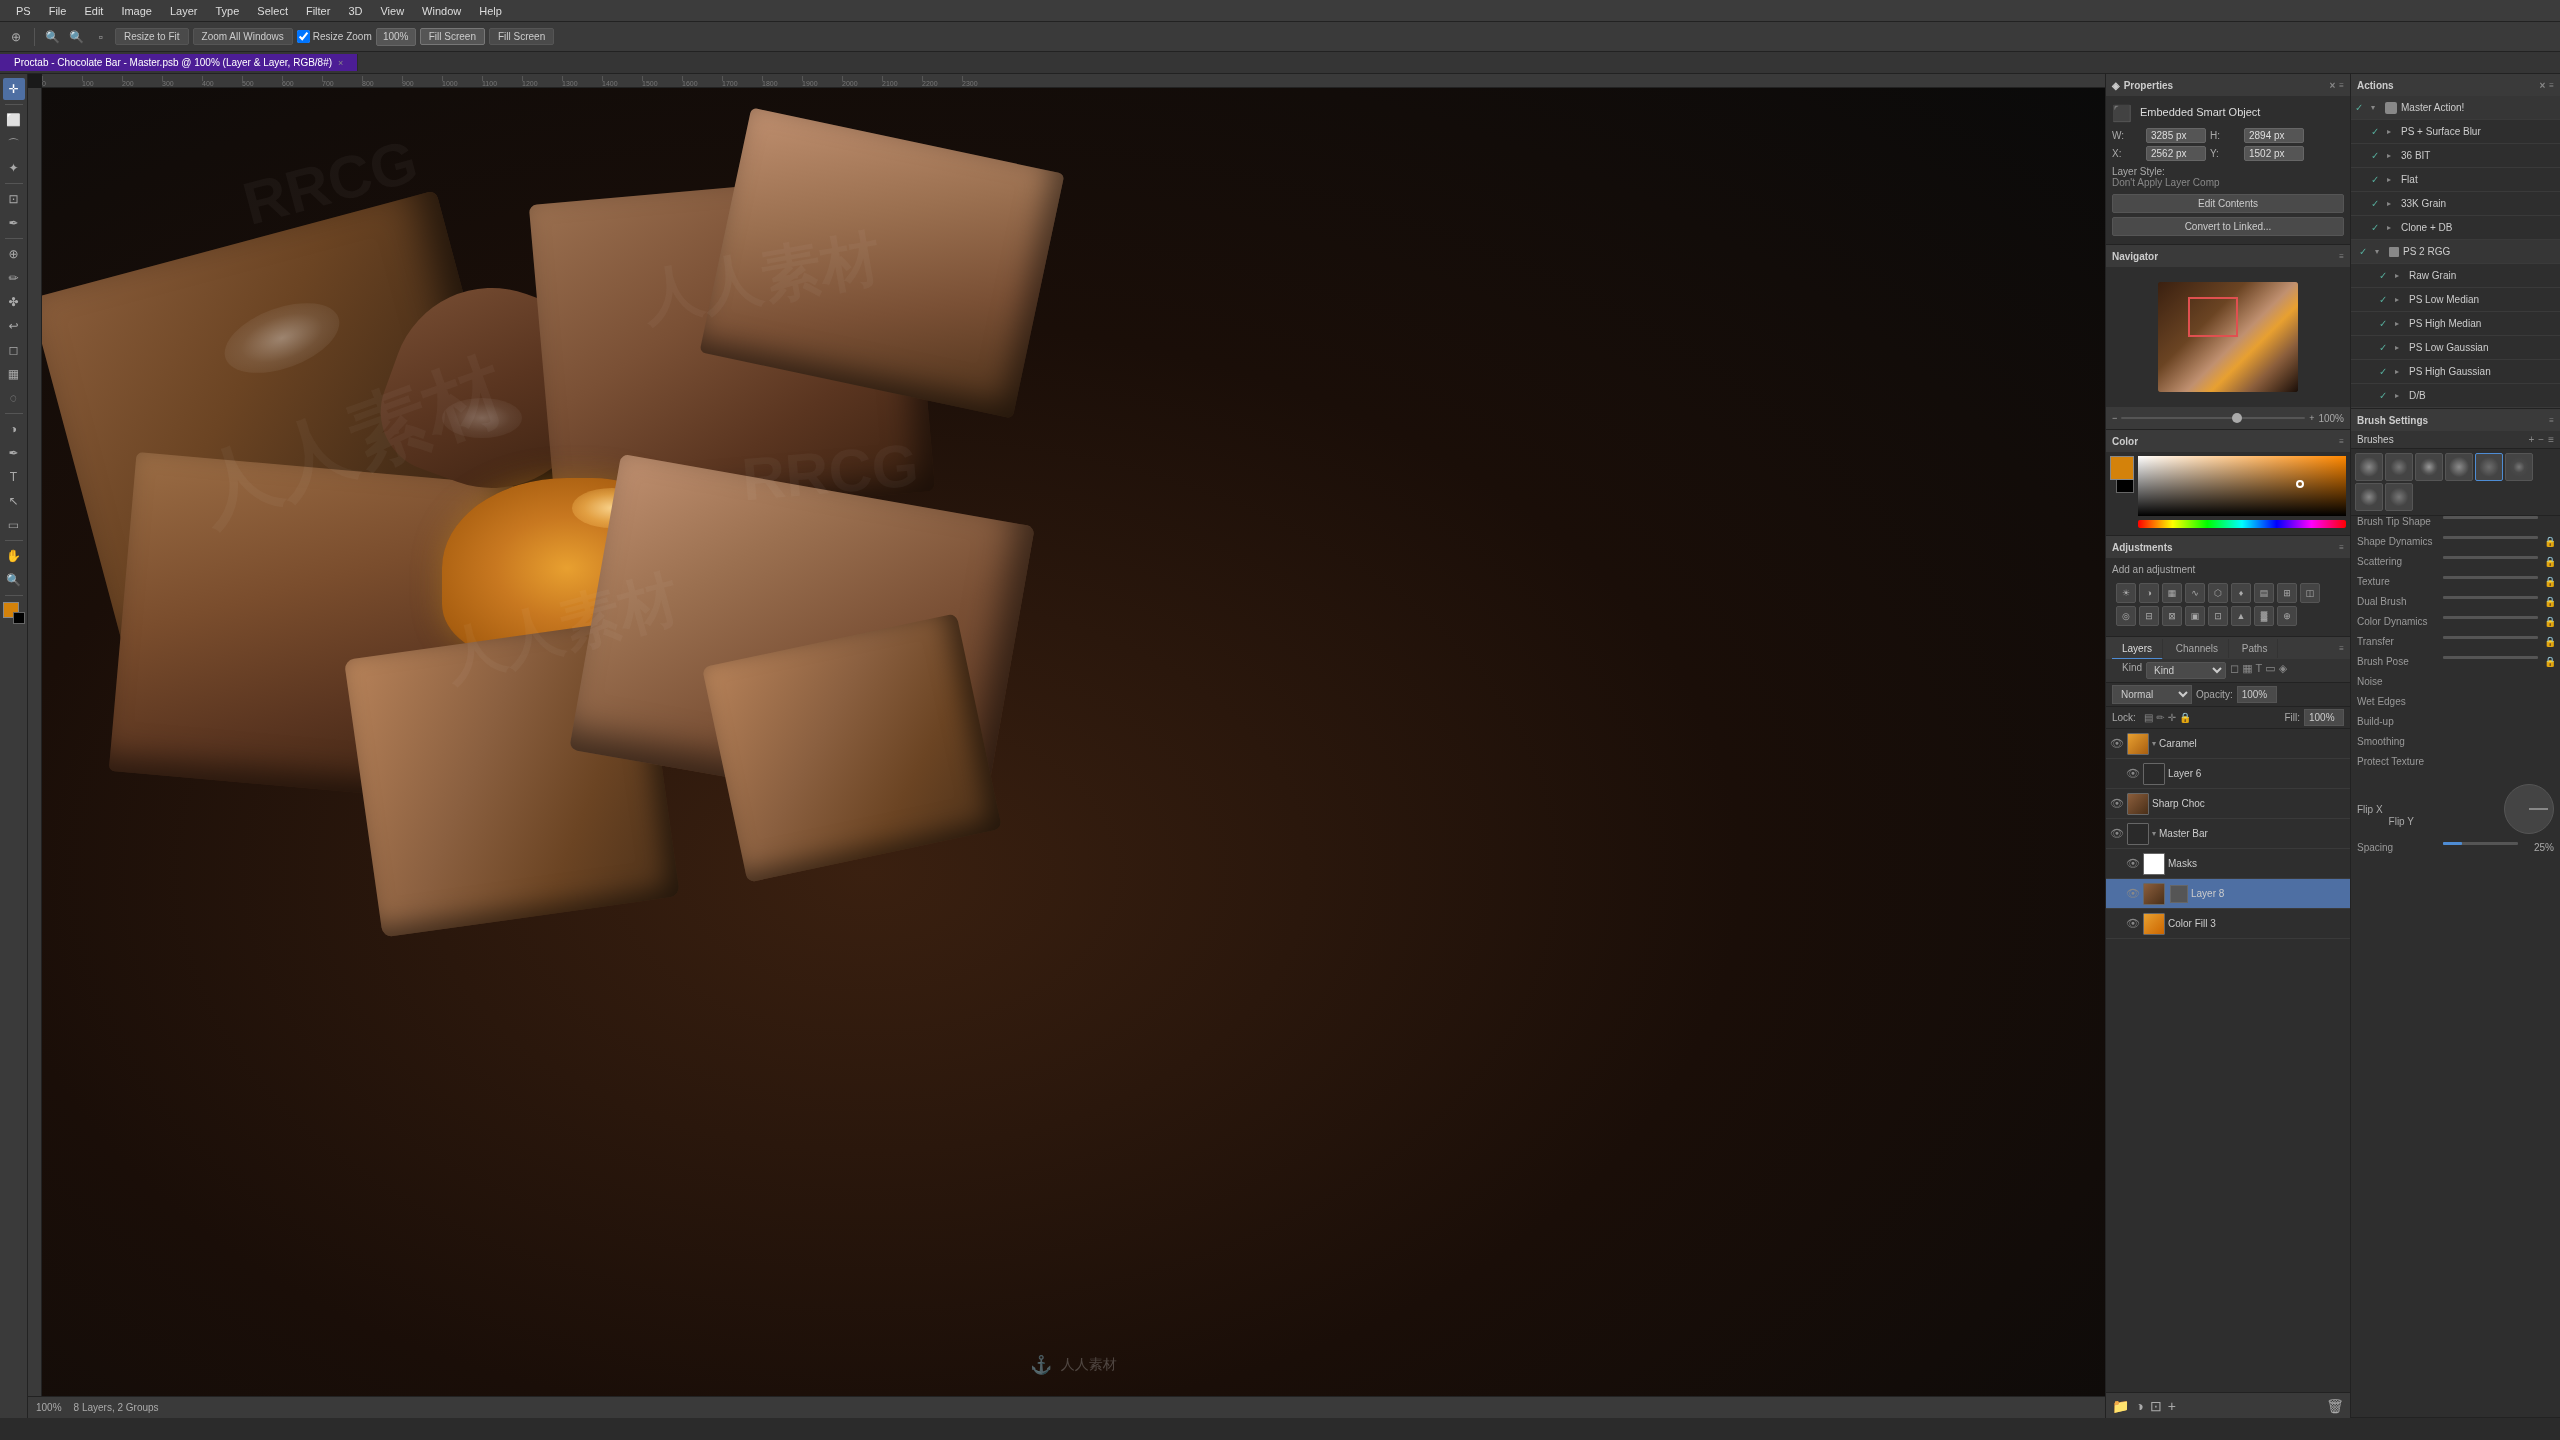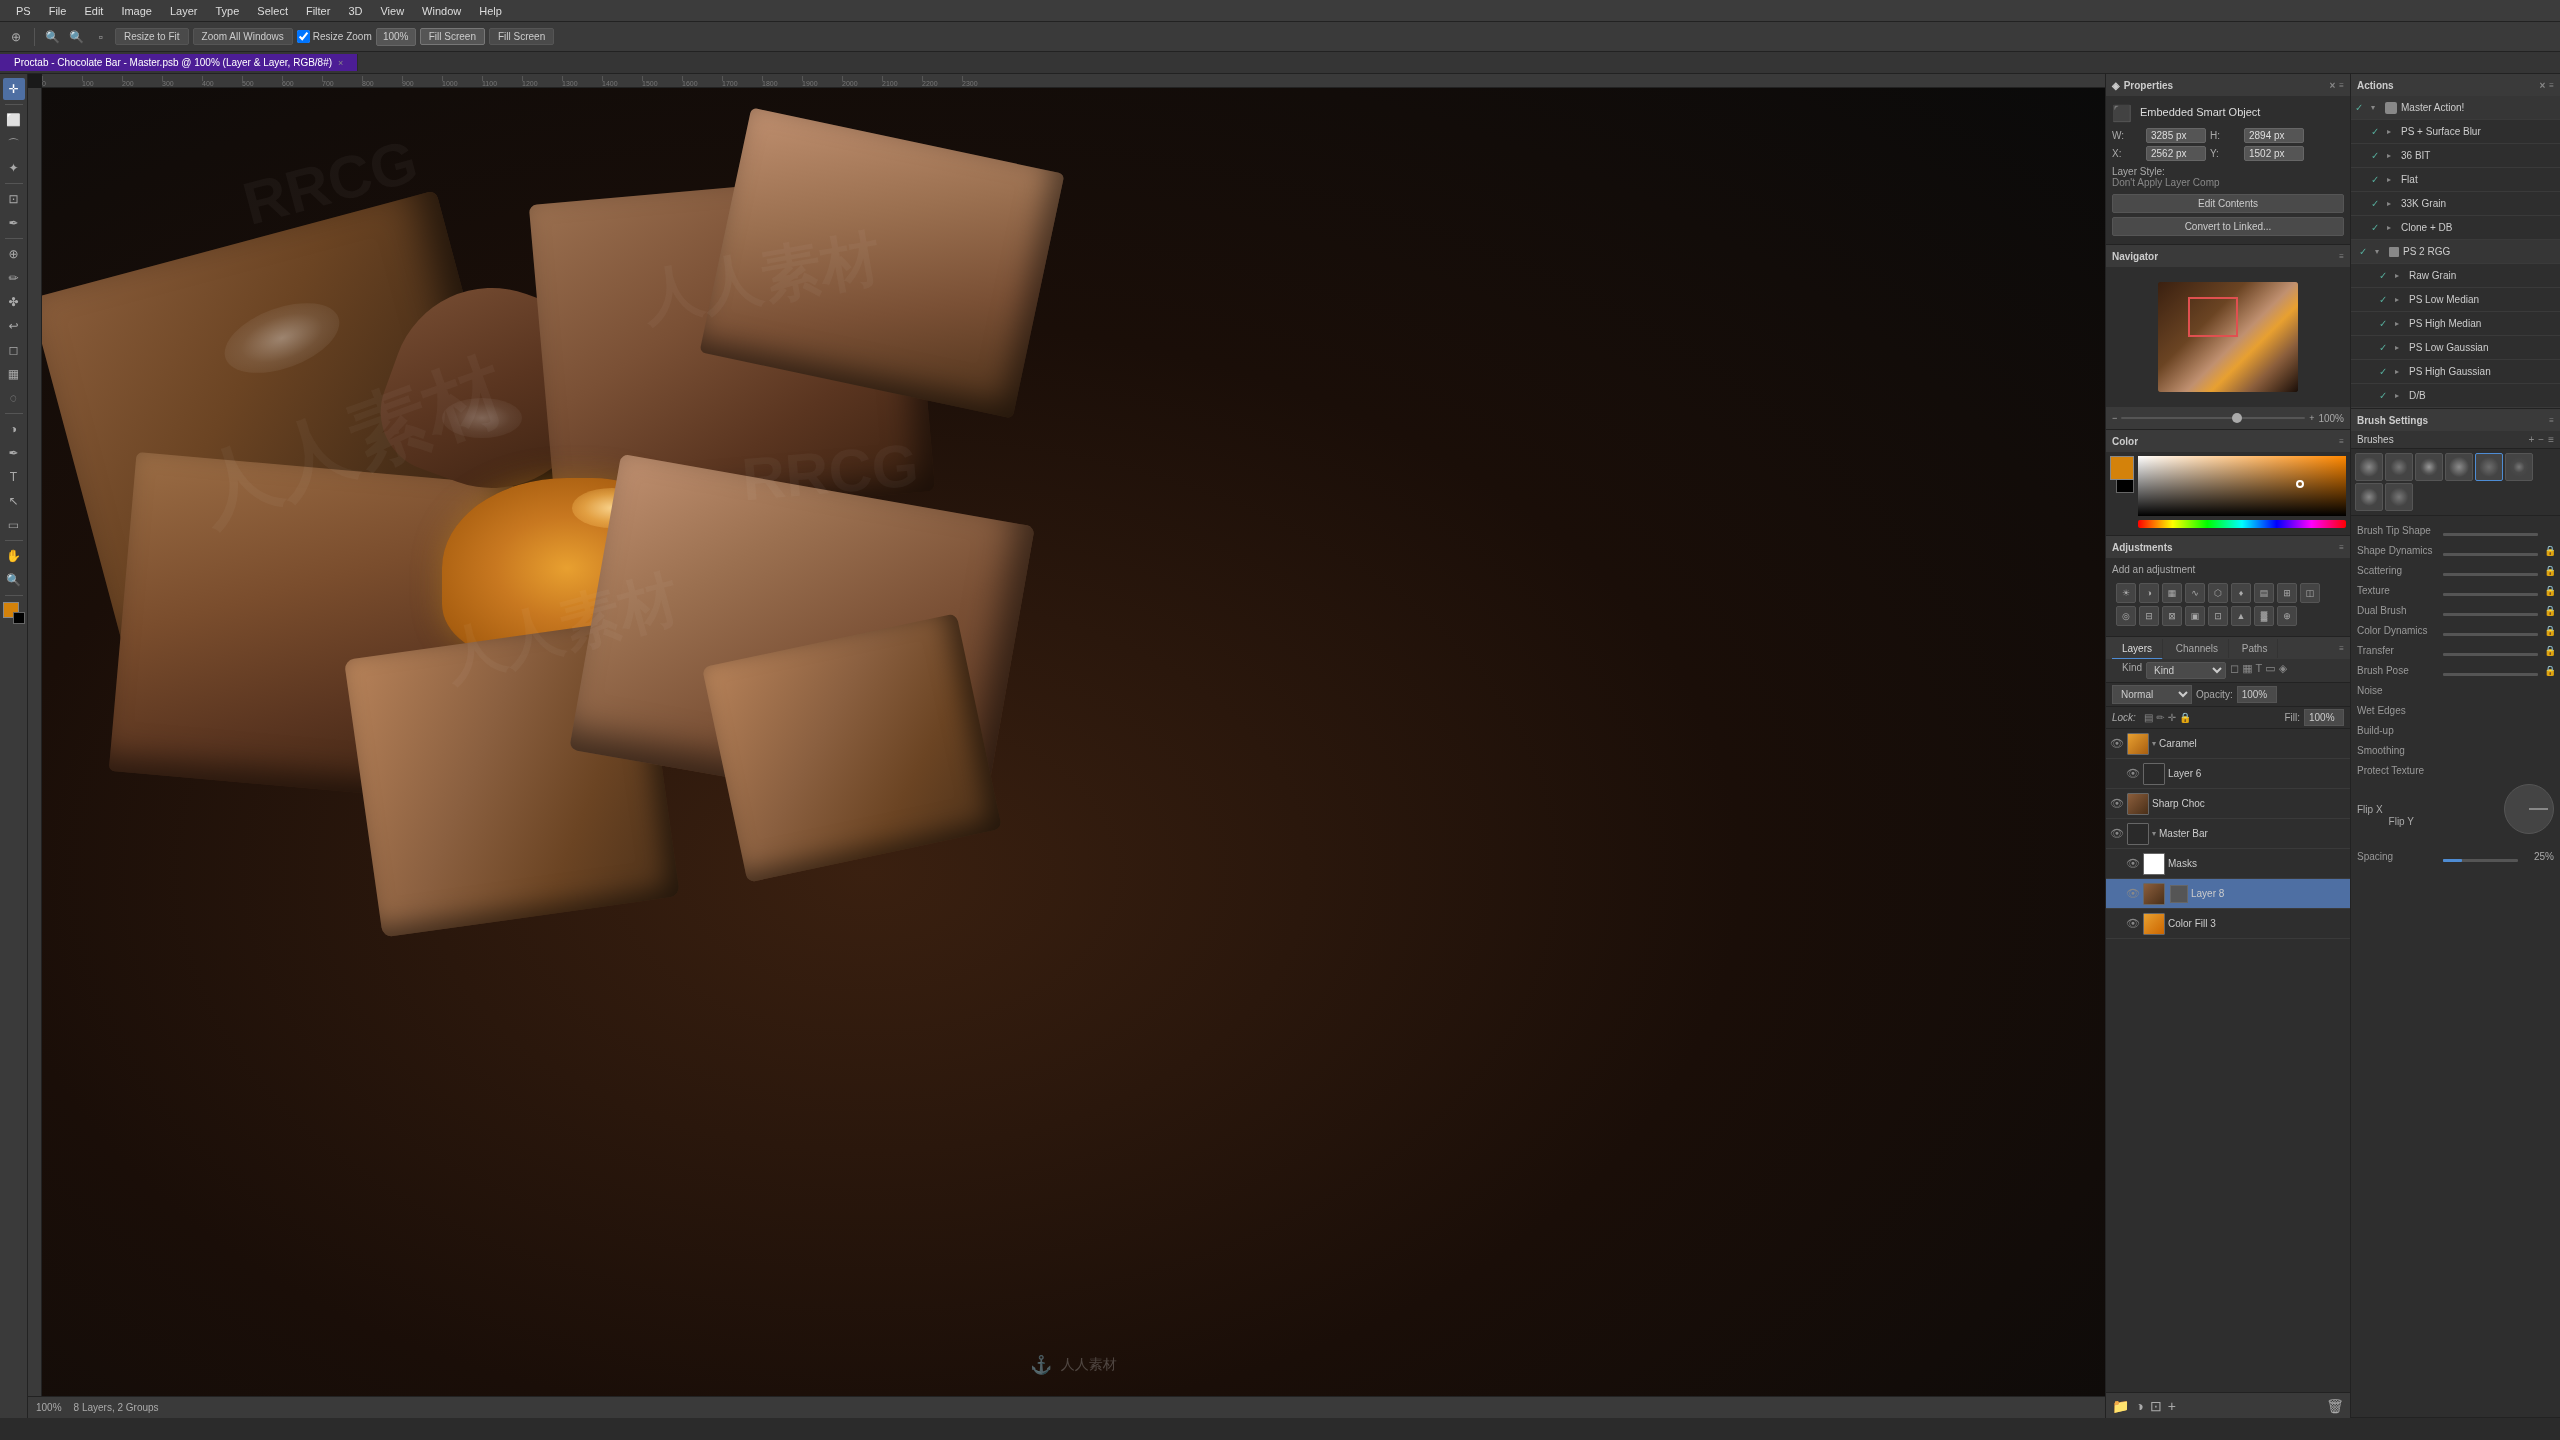--- a/index.html
+++ b/index.html
@@ -411,21 +411,21 @@
       height: 24px; padding: 0 4px;
       border-bottom: 1px solid #3a3a3a;
       gap: 4px; cursor: pointer;
     }
     .action-check { color: #5a9; font-size: 10px; width: 12px; }
     .action-expand { font-size: 8px; color: #888; width: 10px; }
     .action-name { font-size: 10px; color: #ccc; }
     .action-row.group { background: #363636; }
     .brush-thumb { width: 28px; height: 28px; border-radius: 2px; background: #444; border: 1px solid #555; display: flex; align-items: center; justify-content: center; cursor: pointer; }
     .brush-thumb.active { border-color: #4e8cd4; }
-    .brush-setting-row { display: flex; align-items: flex-end; height: 20px; padding: 0 6px; gap: 6px; }
+    .brush-setting-row { display: flex; align-items: flex-start; height: 20px; padding: 0 6px; gap: 6px; }
     .brush-setting-label { font-size: 10px; color: #999; width: 80px; flex-shrink: 0; }
     .brush-setting-bar { flex: 1; height: 3px; background: #555; border-radius: 1px; position: relative; }
     .brush-setting-fill { height: 100%; background: #4e8cd4; border-radius: 1px; }
     .brush-setting-val { font-size: 10px; color: #aaa; width: 30px; text-align: right; }
     .brush-setting-lock { font-size: 10px; color: #666; width: 10px; cursor: pointer; }
     .brush-angle-widget {
       width: 50px; height: 50px;
       border-radius: 50%;
       background: #444;
       border: 1px solid #555;
@@ -737,21 +737,21 @@
         </div>
       </div>
       <div class="layers-options-row">
         <select class="blend-mode">
           <option>Normal</option>
         </select>
         <span style="font-size:10px;color:#aaa;">Opacity:</span>
         <input class="opacity-field" type="text" value="100%" style="">
       </div>
       <div class="layers-options-row">
-        <span style="font-size:10px;color:#aaa;margin-right:4px;font-style:italic;">Lock:</span>
+        <span style="font-size:10px;color:#aaa;margin-right:4px;">Lock:</span>
         <div class="lock-icons">
           <span class="lock-icon">▤</span>
           <span class="lock-icon">✏</span>
           <span class="lock-icon">✛</span>
           <span class="lock-icon">🔒</span>
         </div>
         <span style="flex:1;"></span>
         <span style="font-size:10px;color:#aaa;">Fill:</span>
         <input class="fill-field" type="text" value="100%" style="">
       </div>

